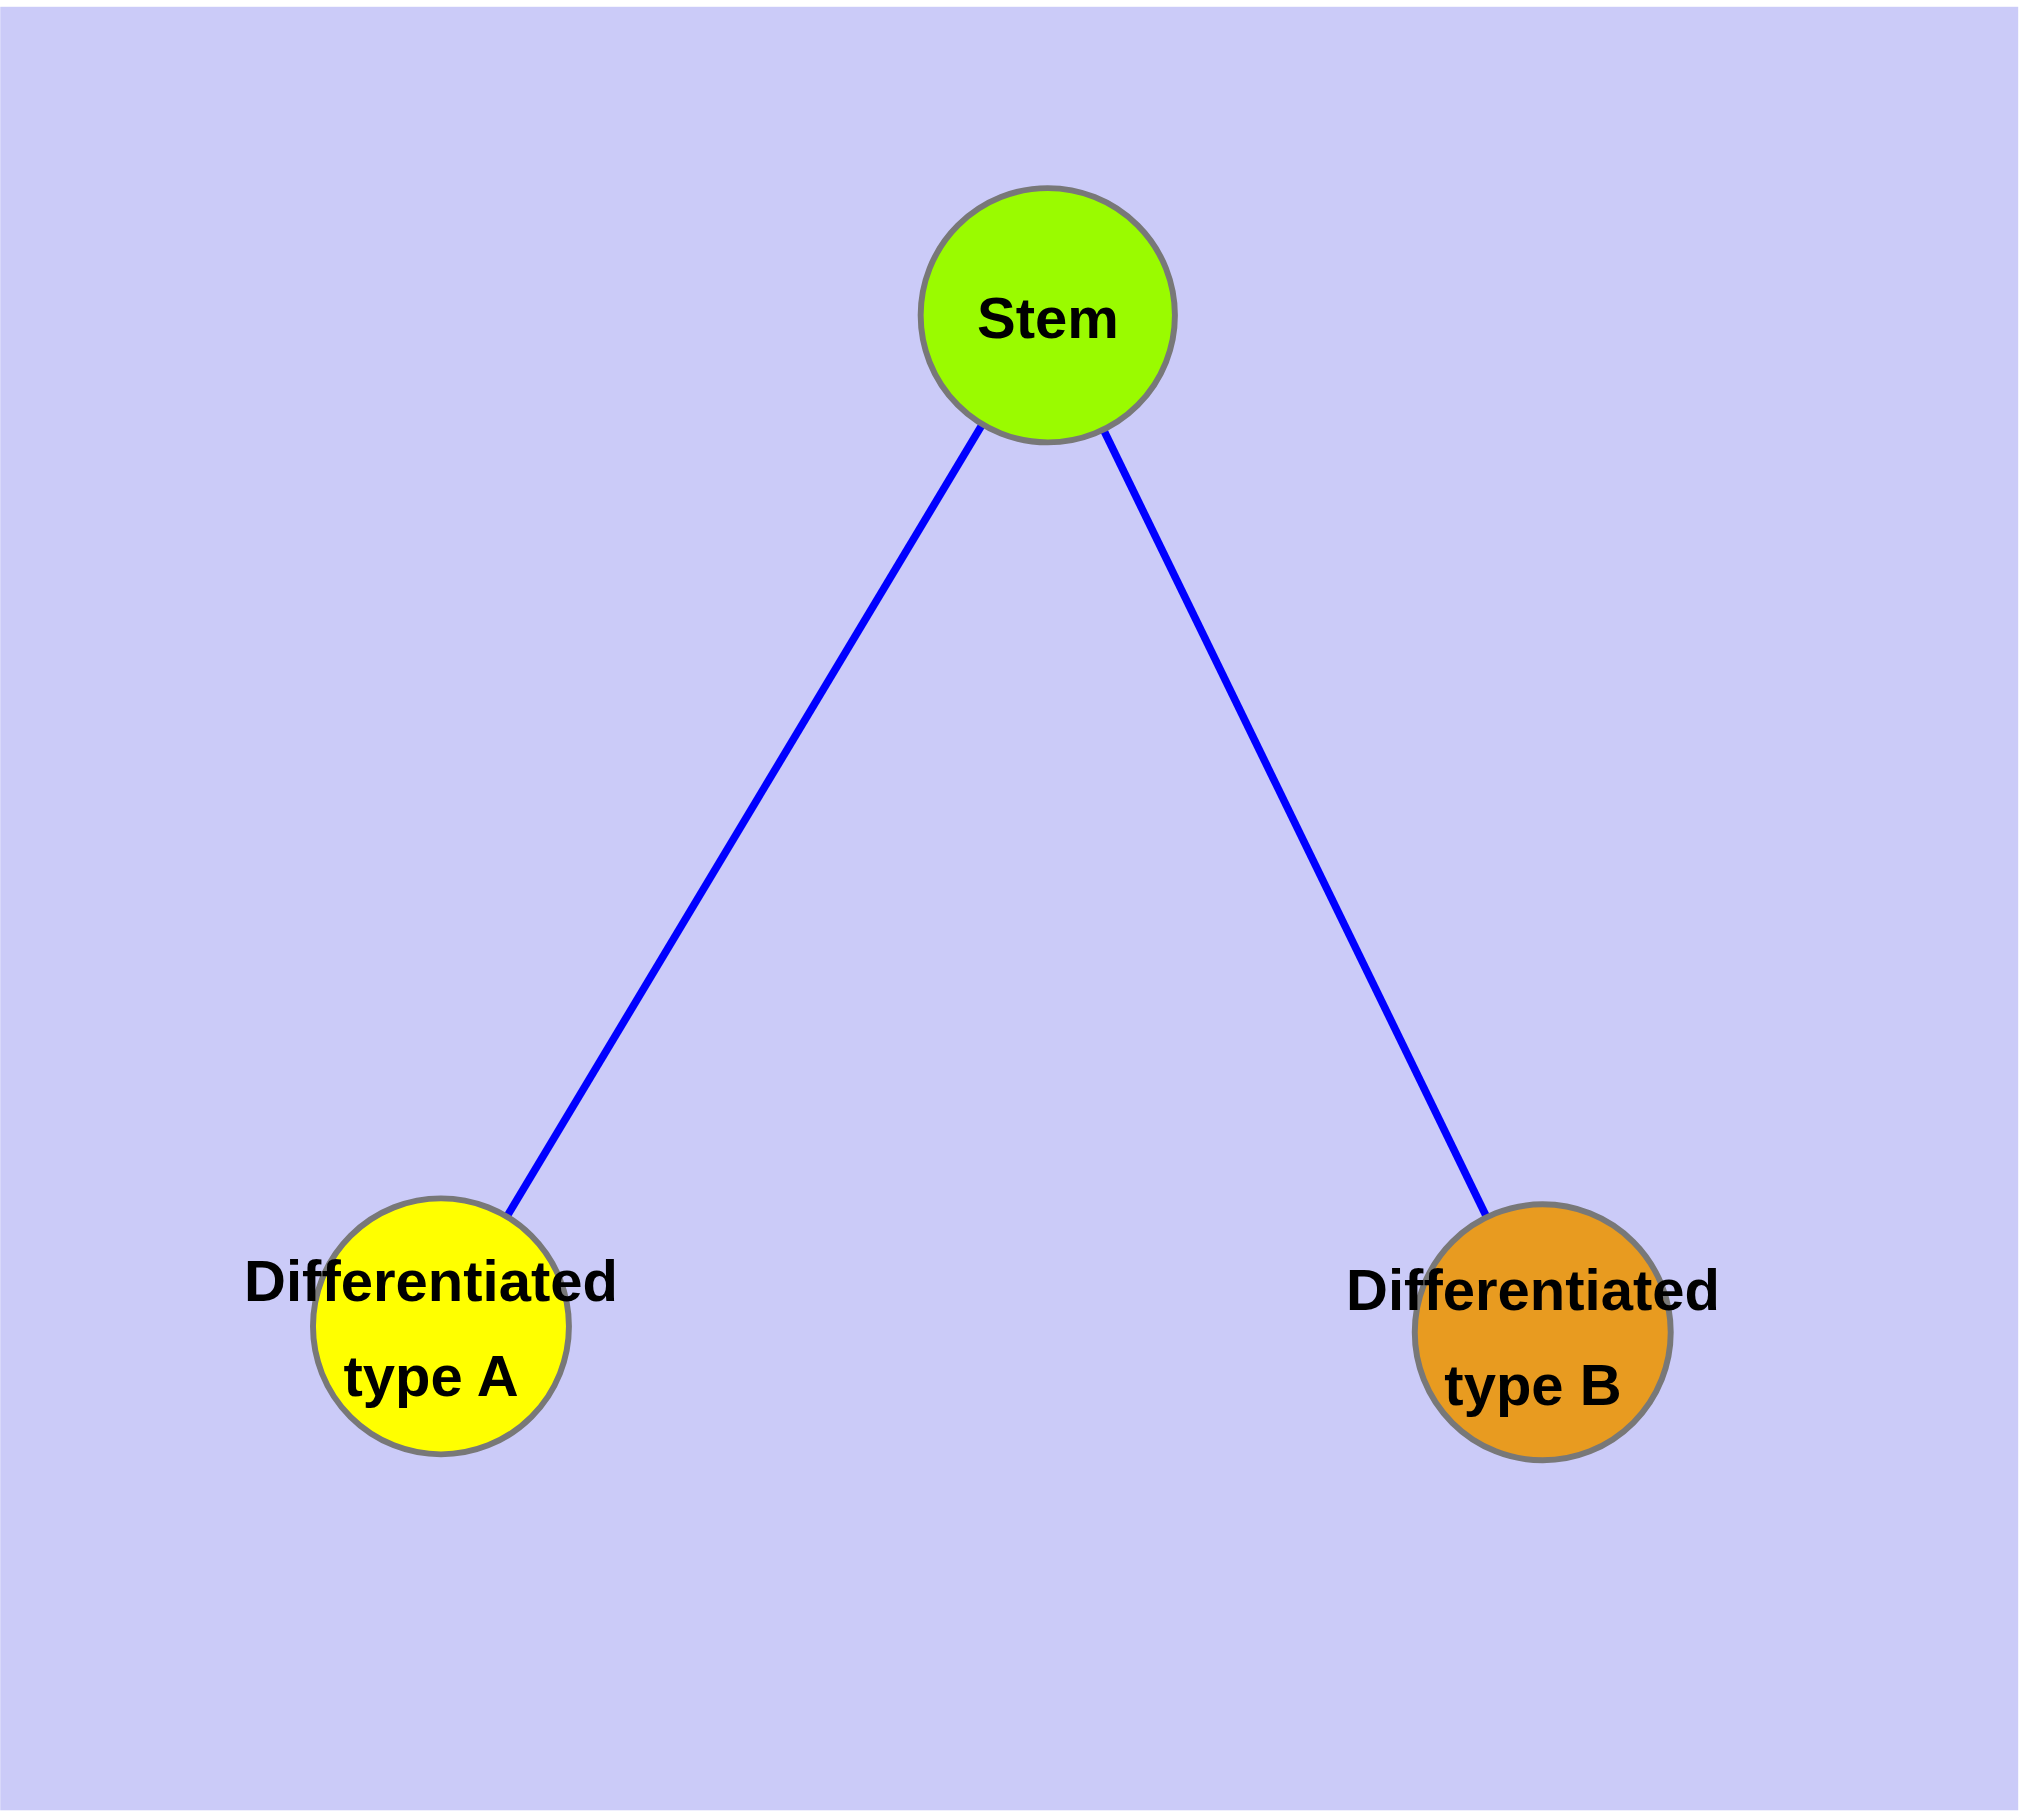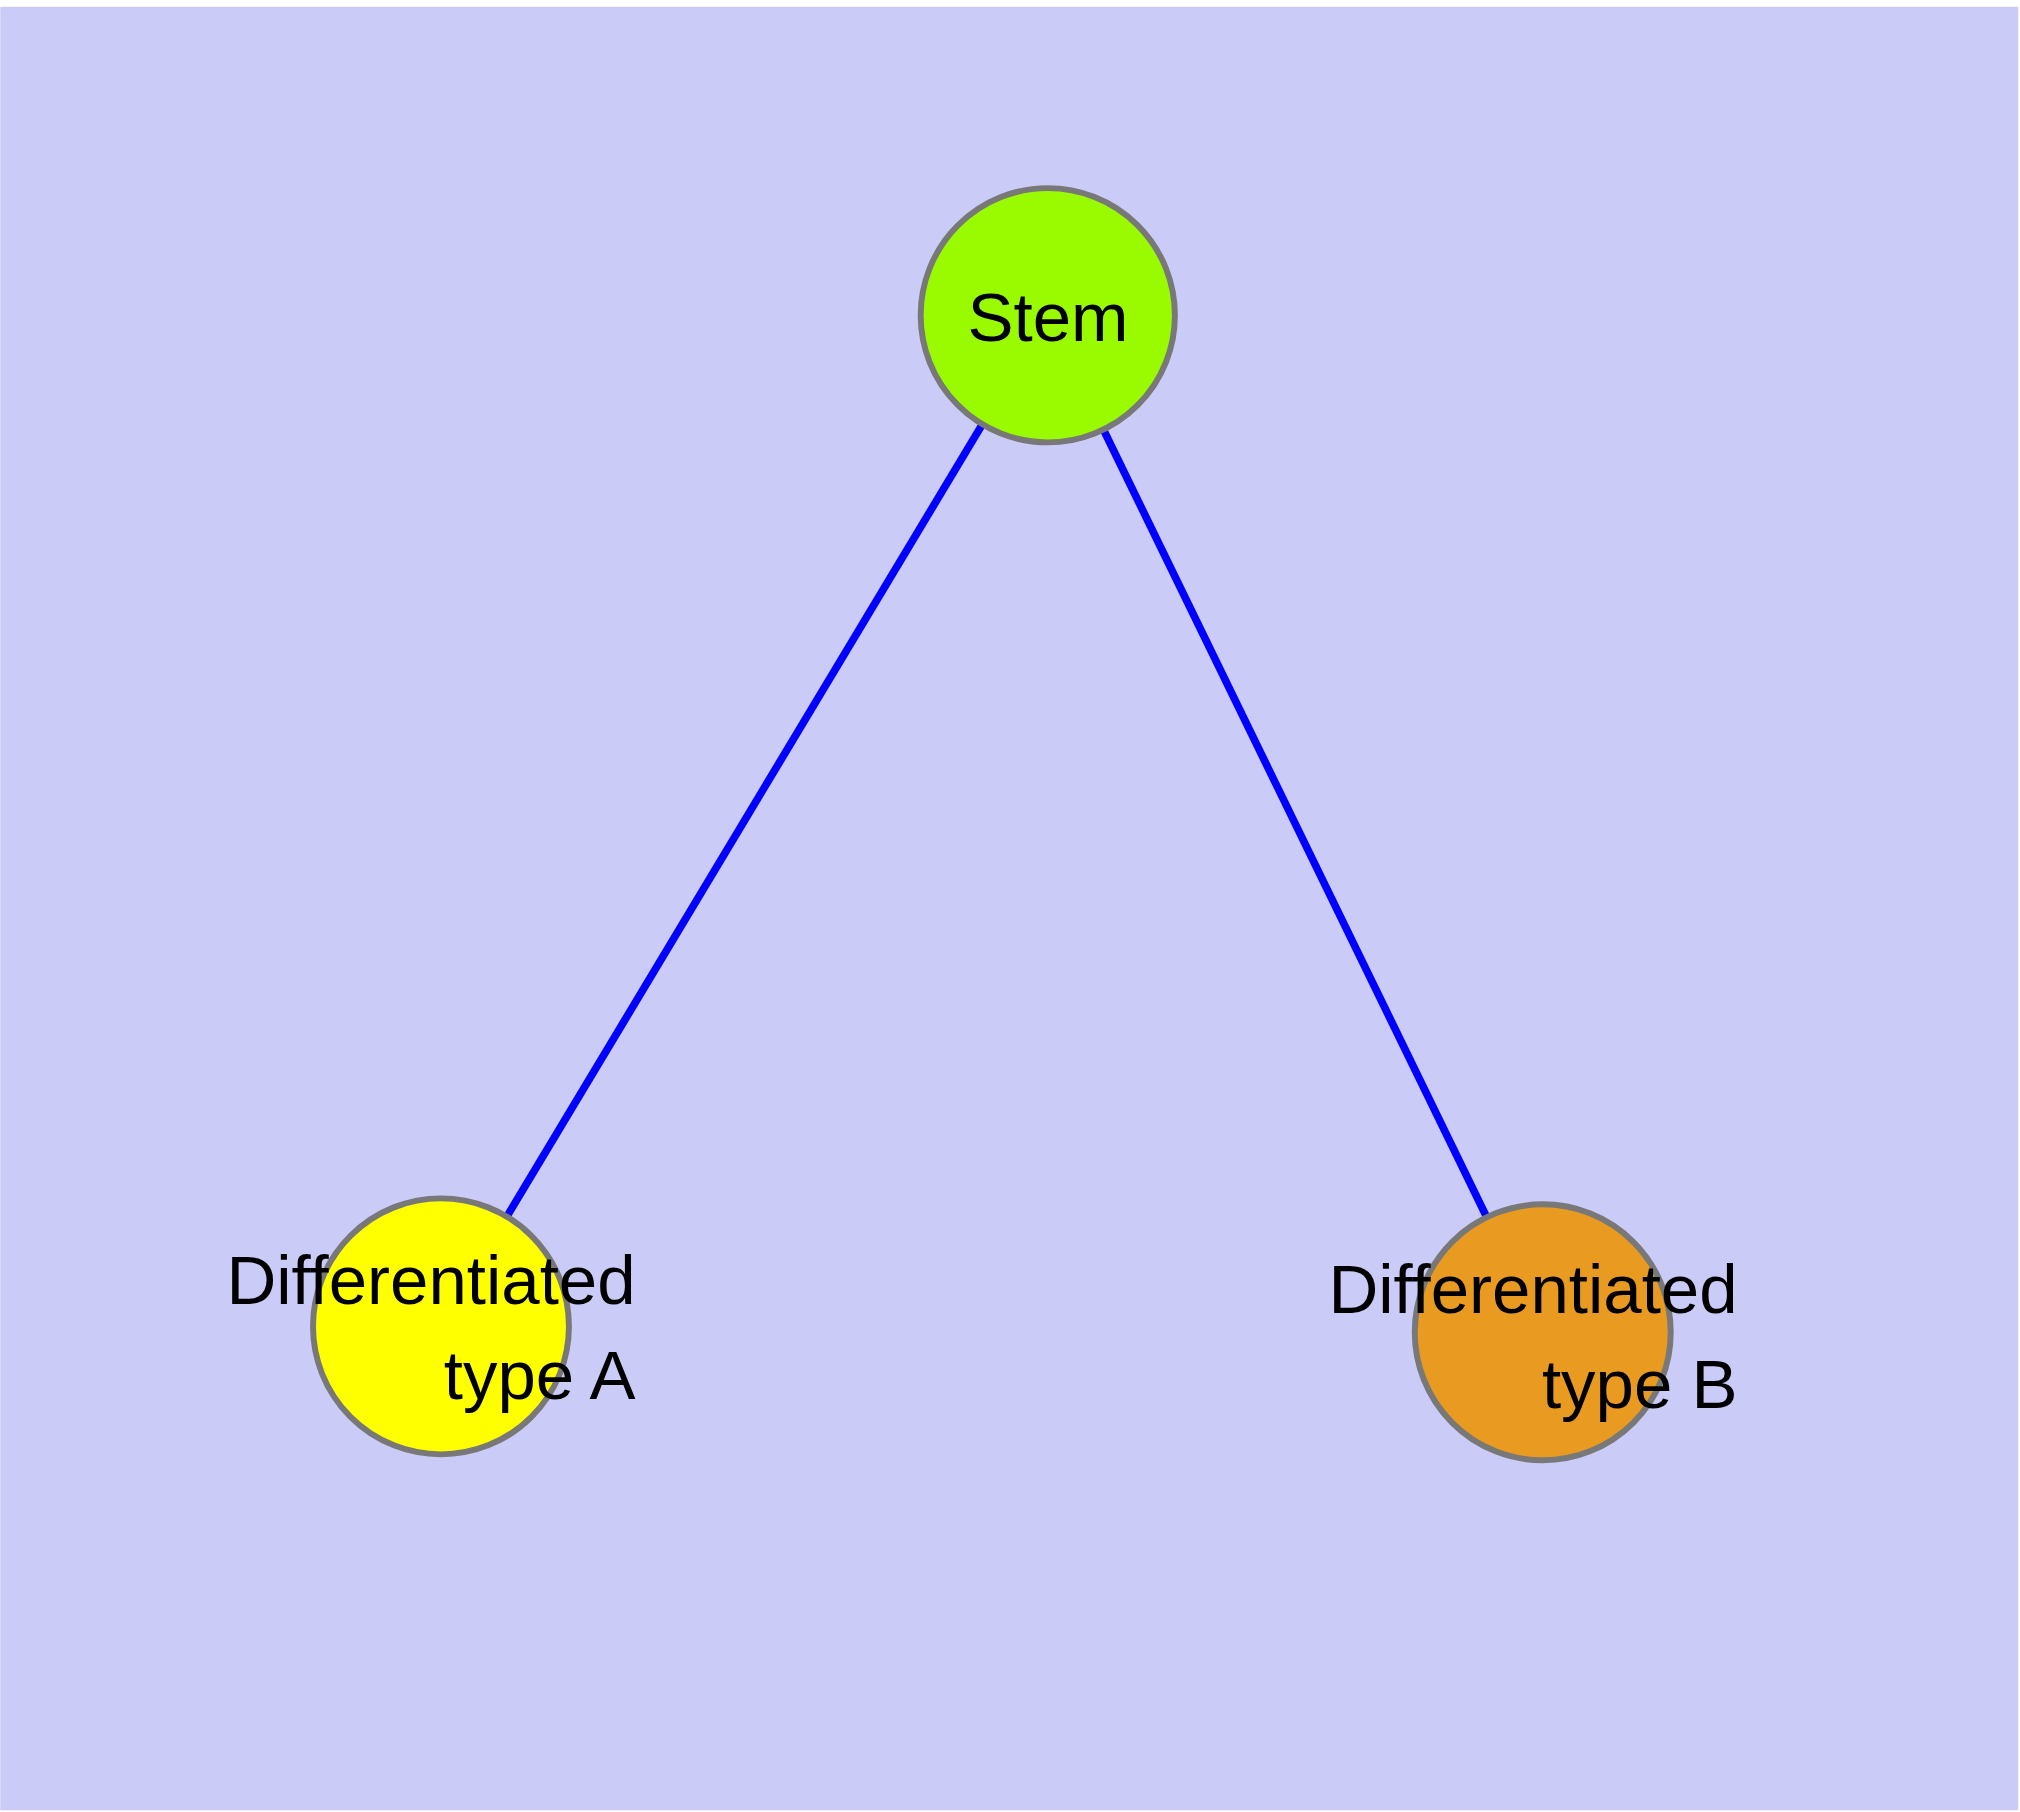--- a/index.html
+++ b/index.html
@@ -20,23 +20,23 @@
     position: absolute;
     left: 0;
     top: 0;
     width: 2021px;
     height: 1812px;
     display: block;
   }
   .node-label {
     position: absolute;
     transform: translate(-50%, -50%);
-    text-align: right;
-    font-weight: normal;
-    font-size: 69px;
+    text-align: center;
+    font-weight: bold;
+    font-size: 58px;
     line-height: 95px;
     color: #000000;
     white-space: pre-line;
     letter-spacing: 0;
     pointer-events: none;
   }
   .label-stem   { left: 1048px; top: 317px; }
   .label-type-a { left: 431px;  top: 1328px; }
   .label-type-b { left: 1533px; top: 1337px; }
 </style>

